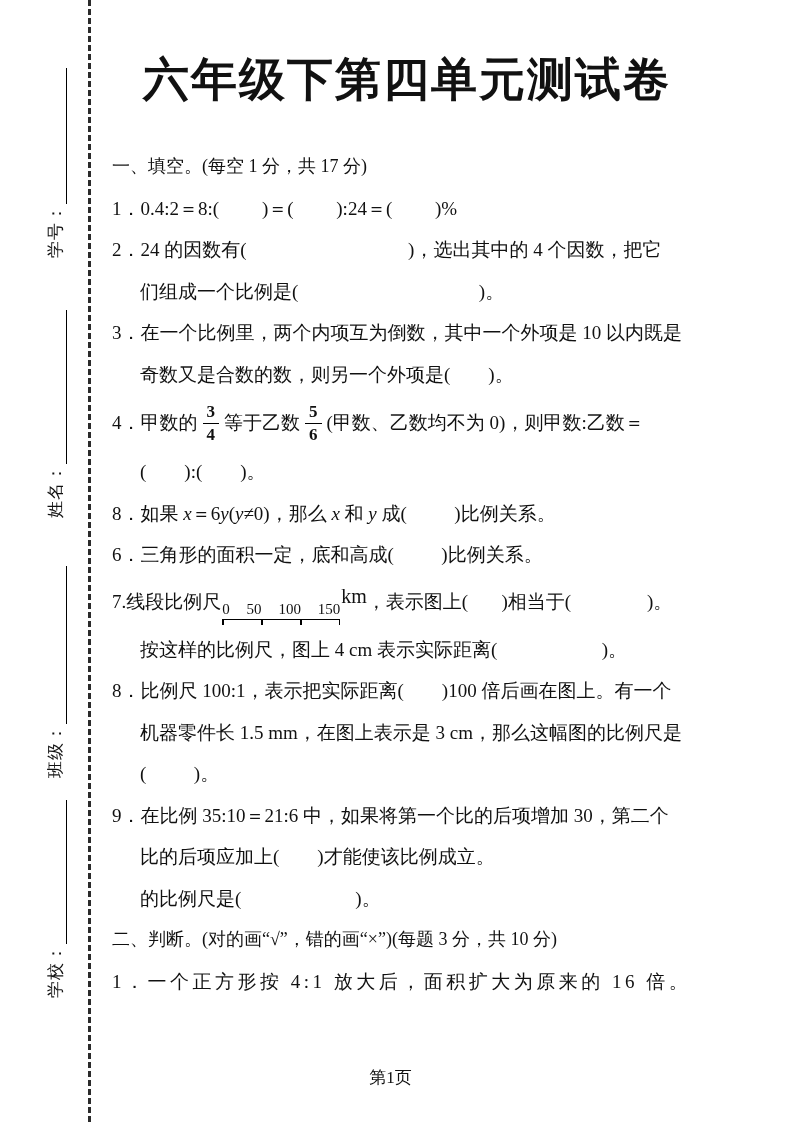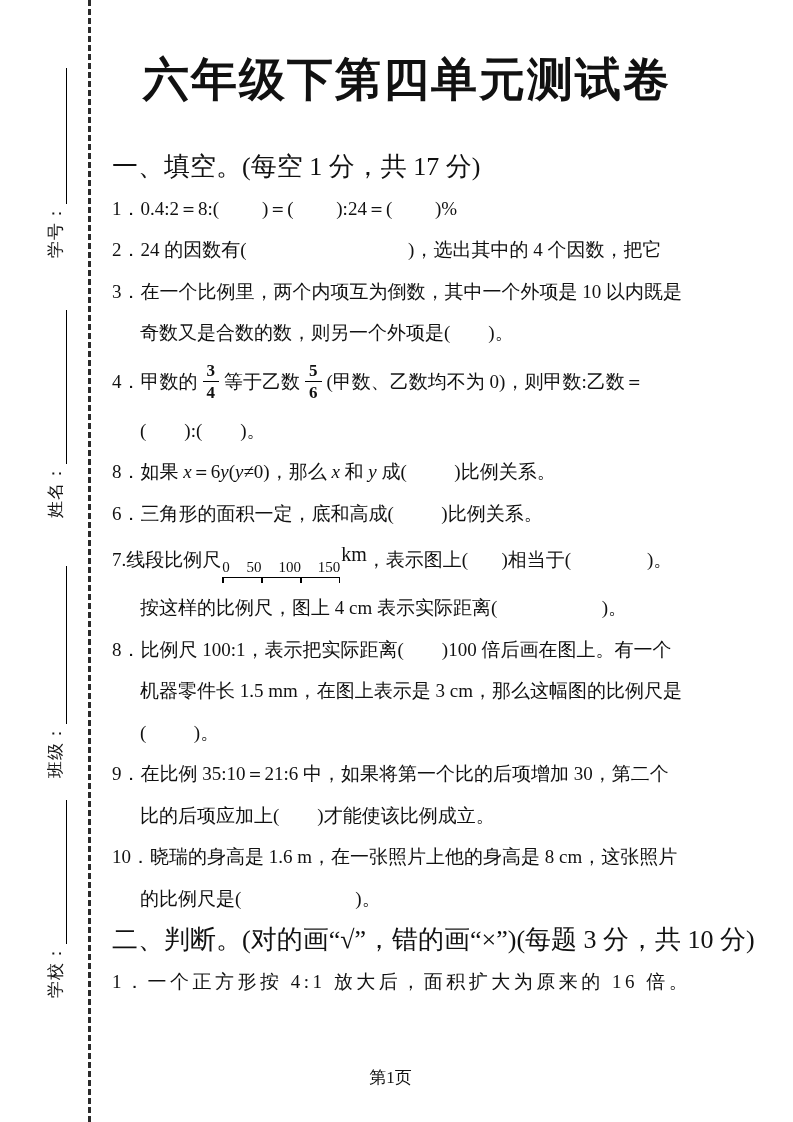--- a/index.html
+++ b/index.html
@@ -19,21 +19,21 @@
   .sf4{top:998px;width:198px}
   .side-label{white-space:nowrap;}
   .side-blank{flex:1;align-self:stretch;border-bottom:1.5px solid #000;}
   
   .content{position:absolute;left:112px;top:0;width:590px;}
   .title{
     font-family:"Liberation Sans","DejaVu Sans",sans-serif;font-weight:bold;
     font-size:46px;line-height:58px;text-align:center;margin:50px 0 38px 0;letter-spacing:2px;
   }
   .line{font-size:19px;line-height:41.5px;white-space:pre;}
-  .sec{font-size:26px;}
+  .sec{font-size:18px;}
   .cont{padding-left:28px;}
   .tall{display:flex;align-items:center;height:56px;text-align:center;}
   .tall span{white-space:pre;}
   .spread{letter-spacing:3.5px;}
   
   .frac{display:inline-flex;flex-direction:column;align-items:center;font-weight:bold;
         font-size:17px;line-height:1.12;margin:0 5px;}
   .frac .fn{border-bottom:1.7px solid #000;padding:0 4px 1px;}
   .frac .fd{padding-top:1px;}
   
@@ -72,20 +72,21 @@
   <div class="divider"></div>
 
   <div class="content">
     <div class="title">六年级下第四单元测试卷</div>
 
     <div class="line sec">一、填空。(每空 1 分，共 17 分)</div>
 
     <div class="line">1．0.4:2＝8:(         )＝(         ):24＝(         )%</div>
 
     <div class="line">2．24 的因数有(                                  )，选出其中的 4 个因数，把它</div>
+    <div class="line cont">们组成一个比例是(                                      )。</div>
 
     <div class="line">3．在一个比例里，两个内项互为倒数，其中一个外项是 10 以内既是</div>
     <div class="line cont">奇数又是合数的数，则另一个外项是(        )。</div>
 
     <div class="line tall">
       <span>4．甲数的</span>
       <span class="frac">
         <span class="fn">3</span>
         <span class="fd">4</span>
       </span>
@@ -105,21 +106,20 @@
     <div class="line"><span>7.线段比例尺</span><span class="sbar"><span class="sbar-labels"><span>0</span><span>50</span><span>100</span><span>150</span></span><span class="sbar-line"><i class="tick t0"></i><i class="tick t1"></i><i class="tick t2"></i><i class="tick t3"></i></span></span><span class="sbar-unit">km</span><span>，表示图上(       )相当于(                )。</span></div>
     <div class="line cont">按这样的比例尺，图上 4 cm 表示实际距离(                      )。</div>
 
     <div class="line">8．比例尺 100:1，表示把实际距离(        )100 倍后画在图上。有一个</div>
     <div class="line cont">机器零件长 1.5 mm，在图上表示是 3 cm，那么这幅图的比例尺是</div>
     <div class="line cont">(          )。</div>
 
     <div class="line">9．在比例 35:10＝21:6 中，如果将第一个比的后项增加 30，第二个</div>
     <div class="line cont">比的后项应加上(        )才能使该比例成立。</div>
 
-    <div class="line">10．晓瑞的身高是 1.6 m，在一张照片上他的身高是 8 cm，这张照片</div>
     <div class="line cont">的比例尺是(                        )。</div>
 
     <div class="line sec">二、判断。(对的画“√”，错的画“×”)(每题 3 分，共 10 分)</div>
 
     <div class="line spread">1．一个正方形按 4:1 放大后，面积扩大为原来的 16 倍。</div>
   </div>
 
   <div class="footer">第1页</div>
 </div>
 

